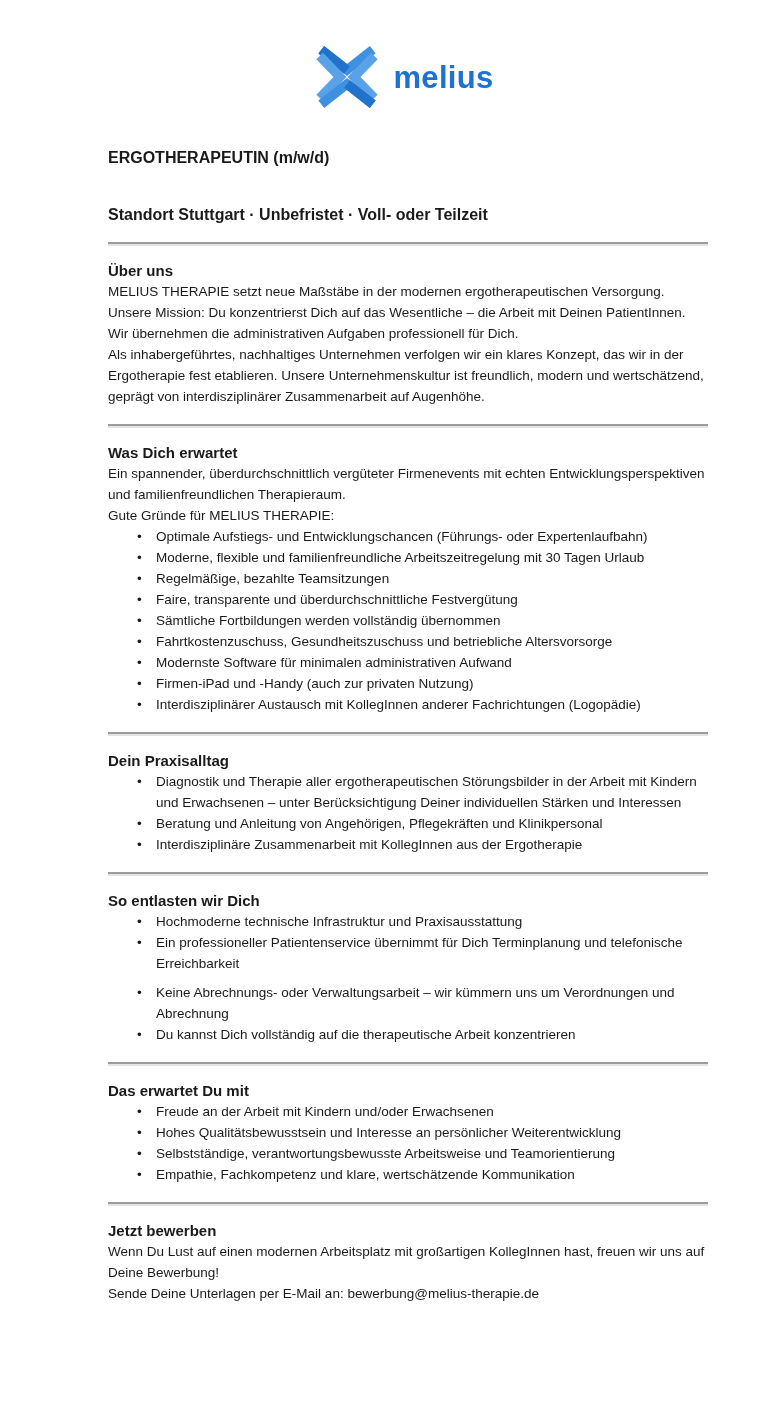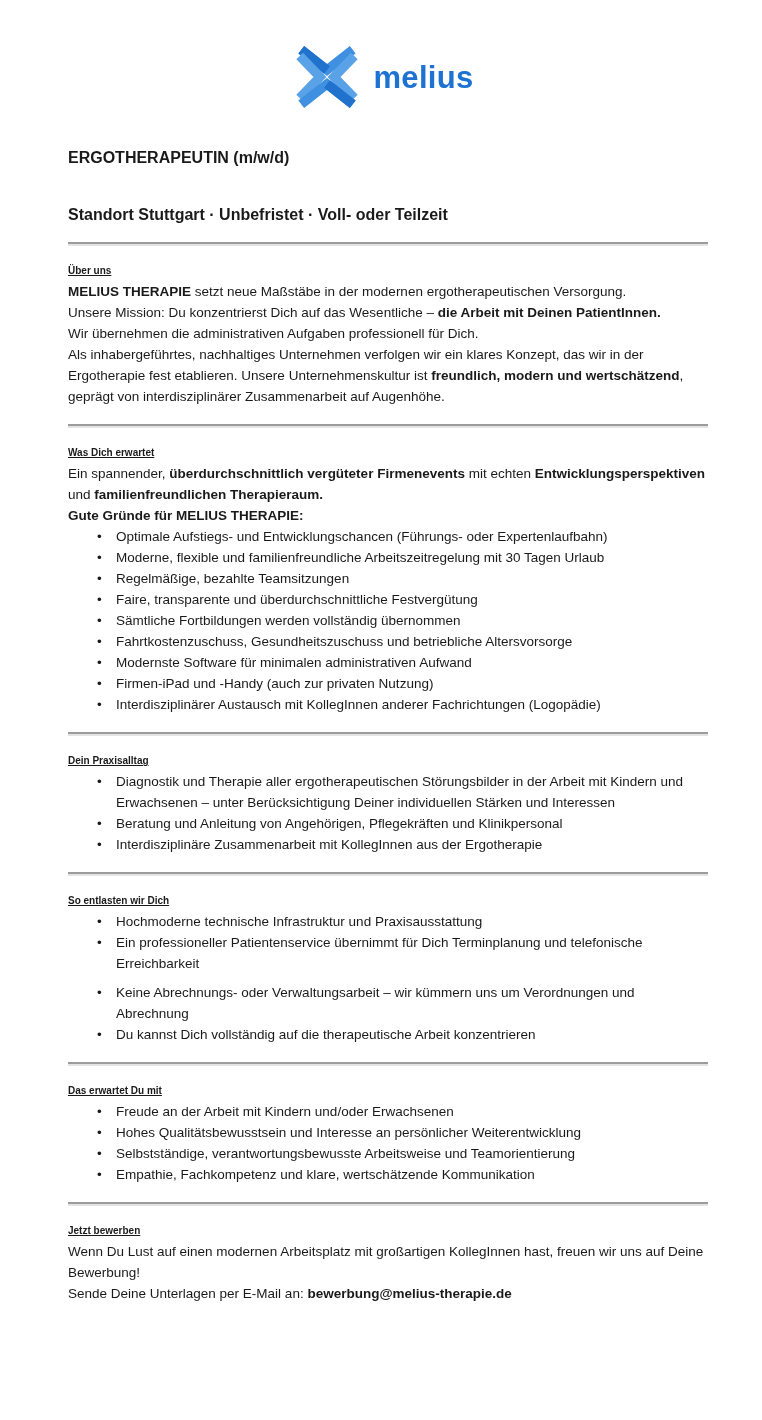--- a/index.html
+++ b/index.html
@@ -2,41 +2,41 @@
 <html><head>
 <meta charset="utf-8">
 <style>
   html,body{margin:0;padding:0;background:#fff;}
   body{
     width:762px;height:1420px;overflow:hidden;
     font-family:"Liberation Sans",sans-serif;
     color:#1a1a1a;
     -webkit-font-smoothing:antialiased;
   }
-  .page{padding:38px 54px 0 68px;}
+  .page{padding:38px 54px 0 68px;margin-left:40px;}
   
   .logo-row{display:flex;justify-content:center;align-items:center;gap:7px;margin:0 14px 0 0;}
   .logo-icon{width:78px;height:78px;flex:0 0 auto;}
   .logo-icon svg{width:78px;height:78px;display:block;}
   .logo-text{font-size:31px;font-weight:700;letter-spacing:.3px;color:#1d72d2;line-height:1;}
   
   .doc-title{font-size:16px;font-weight:700;line-height:21px;margin-top:31px;}
   .doc-subtitle{font-size:16px;font-weight:700;line-height:21px;margin-top:36px;}
   
   .rule{height:2px;background:#9c9c9c;border-bottom:2px solid #e4e4e4;margin-top:17px;}
   
-  .section-heading{font-size:10px;font-weight:700;line-height:21px;margin-top:14px;text-decoration:underline;}
+  .section-heading{font-size:15px;font-weight:700;line-height:21px;margin-top:14px;}
   .section-body p{margin:0;font-size:13.5px;line-height:21px;}
   ul.bullets{margin:0;padding:0;list-style:none;}
   ul.bullets li{
     position:relative;padding-left:48px;font-size:13.5px;line-height:21px;
   }
   ul.bullets li::before{content:"•";position:absolute;left:29px;top:0;}
   ul.bullets li.spaced{margin-top:8px;}
-  .b{font-weight:700;}
+  .b{font-weight:400;}
 </style>
 </head>
 <body>
 
 <div class="page">
 
   <div class="logo-row">
     <span class="logo-icon">
       <svg viewBox="0 0 100 100" fill="none">
         <path d="M17,15 L50,41 L83,15" stroke-width="12" stroke="#3f90e0"></path>

